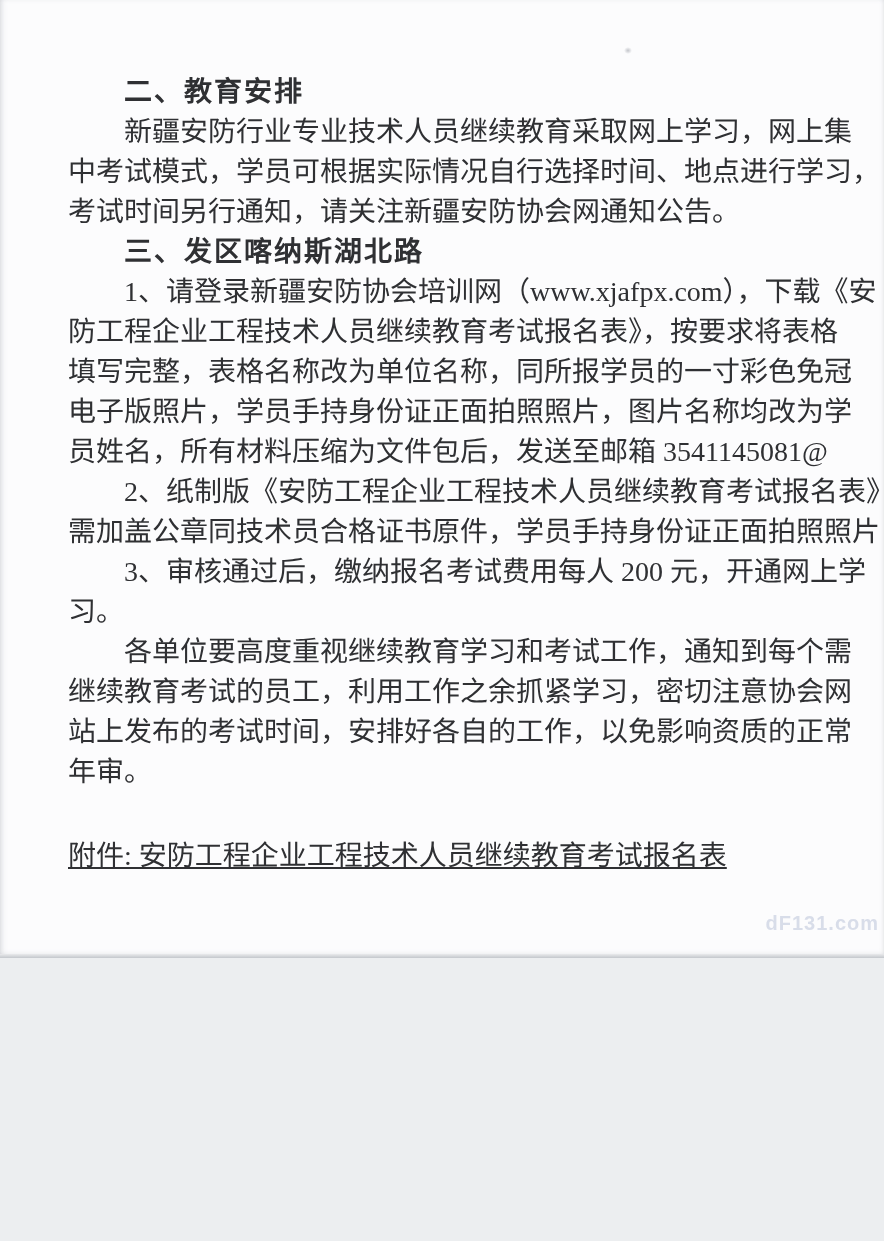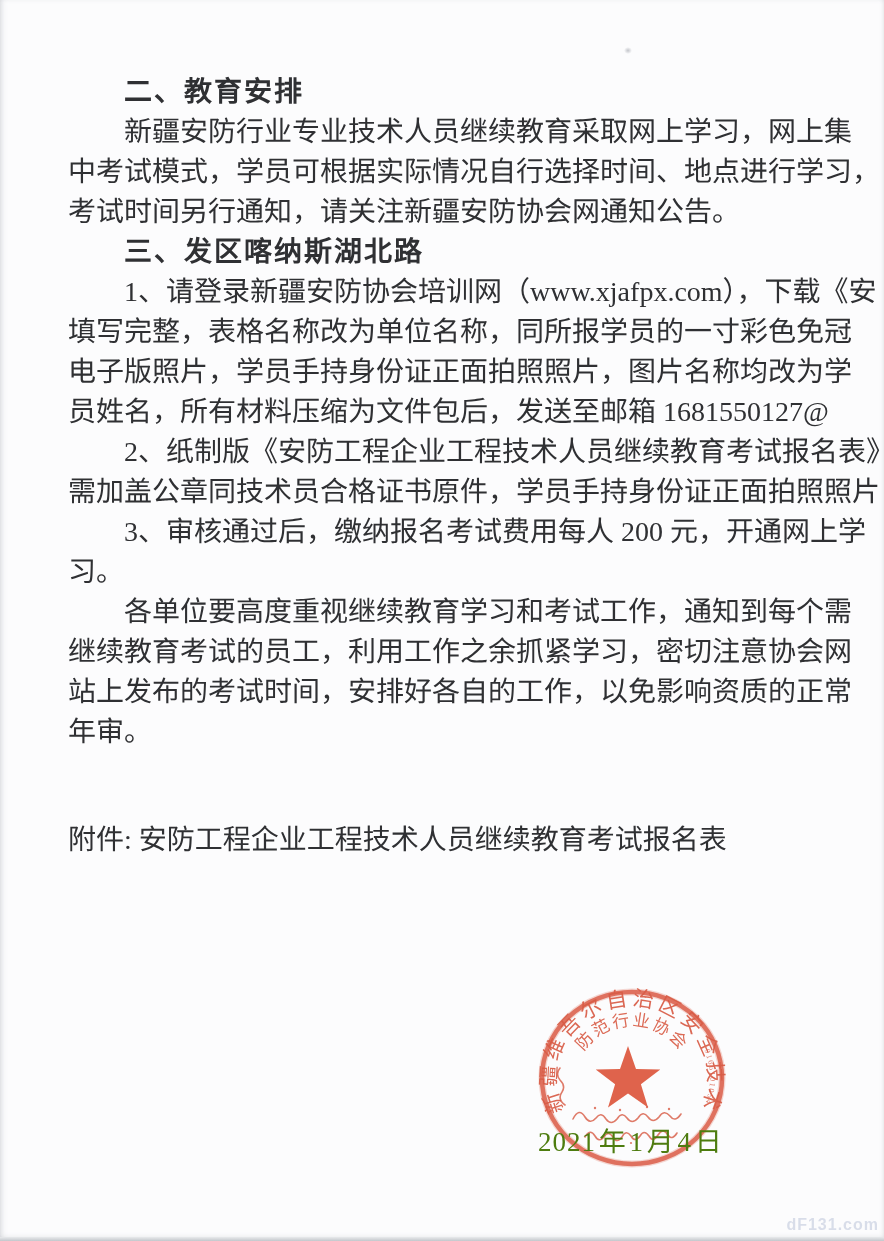--- a/index.html
+++ b/index.html
@@ -1,50 +1,50 @@
 <!DOCTYPE html>
 <html lang="zh-CN"><head>
 <meta charset="utf-8">
 <title>Scanned Notice</title>
 <style>
   html,body{margin:0;padding:0;background:#eceef0;}
   .page{
     position:relative;
-    width:884px;height:1241px;
+    width:884px;height:958px;
     margin:0 auto;
     background:#fcfcfd;
     font-family:"Liberation Serif","DejaVu Serif",serif;
     color:#2f3033;
     overflow:hidden;
     box-shadow:inset 4px 0 6px -3px rgba(140,146,156,.30),
                inset -3px 0 5px -3px rgba(140,146,156,.18),
                inset 0 -5px 7px -4px rgba(130,136,146,.45);
   }
   .doc-body{
     position:absolute;left:68px;top:72px;width:760px;
     font-size:28px;line-height:40px;z-index:1;
   }
   .line{white-space:nowrap;height:40px;}
   .line.first{text-indent:56px;}
   .line.heading{text-indent:56px;font-weight:700;letter-spacing:2px;}
-  .line.attach{margin-top:68px;}
+  .line.attach{margin-top:44px;text-decoration:underline;}
   .seal{
     position:absolute;left:535px;top:985px;width:200px;height:190px;
     z-index:2;mix-blend-mode:multiply;opacity:.92;
   }
   .seal text{font-family:"Liberation Serif","DejaVu Serif",serif;}
   .date-line{
     position:absolute;left:538px;top:1120px;z-index:3;
     font-size:27px;letter-spacing:1px;word-spacing:-5px;
     color:#4d7c0f;white-space:nowrap;
   }
   .watermark{
-    position:absolute;right:5px;bottom:7px;z-index:4;
+    position:absolute;right:5px;bottom:23px;z-index:4;
     font-family:"Liberation Sans","DejaVu Sans",sans-serif;
-    font-size:16px;font-weight:700;letter-spacing:1px;
+    font-size:20px;font-weight:700;letter-spacing:1px;
     color:rgba(196,205,223,.65);
     text-align:center;
   }
   .bottom-edge{
     position:absolute;left:0;bottom:0;width:100%;height:4px;z-index:5;
     background:linear-gradient(#e9eaec,#c3c7cc);
   }
   .speck{
     position:absolute;border-radius:50%;z-index:1;
     background:radial-gradient(rgba(125,130,140,.45),rgba(125,130,140,0) 70%);
@@ -58,23 +58,24 @@
 
   <div class="speck s1"></div>
 
   <div class="doc-body" id="doc-body">
       <div class="line heading">二、教育安排</div>
       <div class="line first">新疆安防行业专业技术人员继续教育采取网上学习，网上集</div>
       <div class="line">中考试模式，学员可根据实际情况自行选择时间、地点进行学习，</div>
       <div class="line">考试时间另行通知，请关注新疆安防协会网通知公告。</div>
       <div class="line heading">三、发区喀纳斯湖北路</div>
       <div class="line first">1、请登录新疆安防协会培训网（www.xjafpx.com），下载《安</div>
+      <div class="line">防工程企业工程技术人员继续教育考试报名表》，按要求将表格</div>
       <div class="line">填写完整，表格名称改为单位名称，同所报学员的一寸彩色免冠</div>
       <div class="line">电子版照片，学员手持身份证正面拍照照片，图片名称均改为学</div>
-      <div class="line">员姓名，所有材料压缩为文件包后，发送至邮箱 1681550127@</div>
+      <div class="line">员姓名，所有材料压缩为文件包后，发送至邮箱 3541145081@</div>
       <div class="line first">2、纸制版《安防工程企业工程技术人员继续教育考试报名表》</div>
       <div class="line">需加盖公章同技术员合格证书原件，学员手持身份证正面拍照照片</div>
       <div class="line first">3、审核通过后，缴纳报名考试费用每人 200 元，开通网上学</div>
       <div class="line">习。</div>
       <div class="line first">各单位要高度重视继续教育学习和考试工作，通知到每个需</div>
       <div class="line">继续教育考试的员工，利用工作之余抓紧学习，密切注意协会网</div>
       <div class="line">站上发布的考试时间，安排好各自的工作，以免影响资质的正常</div>
       <div class="line">年审。</div>
       <div class="line attach">附件: 安防工程企业工程技术人员继续教育考试报名表</div>
     </div>

